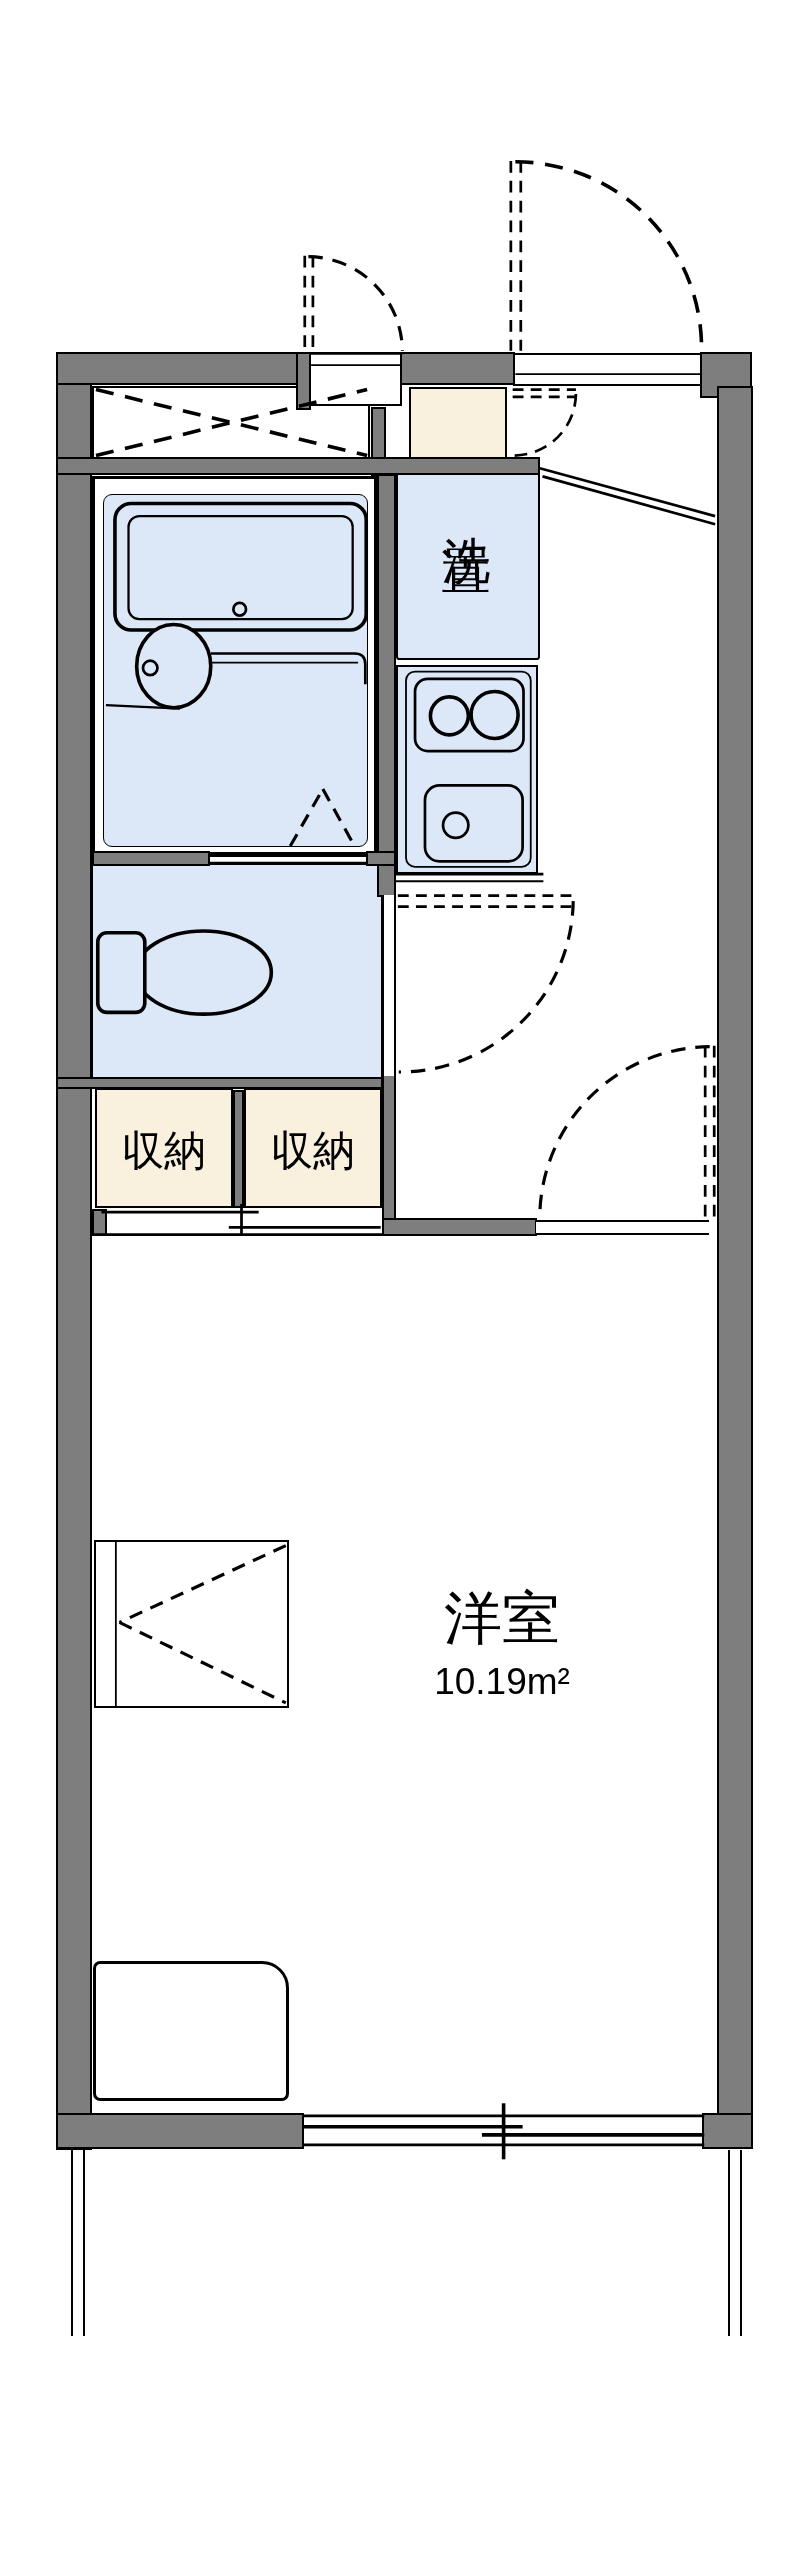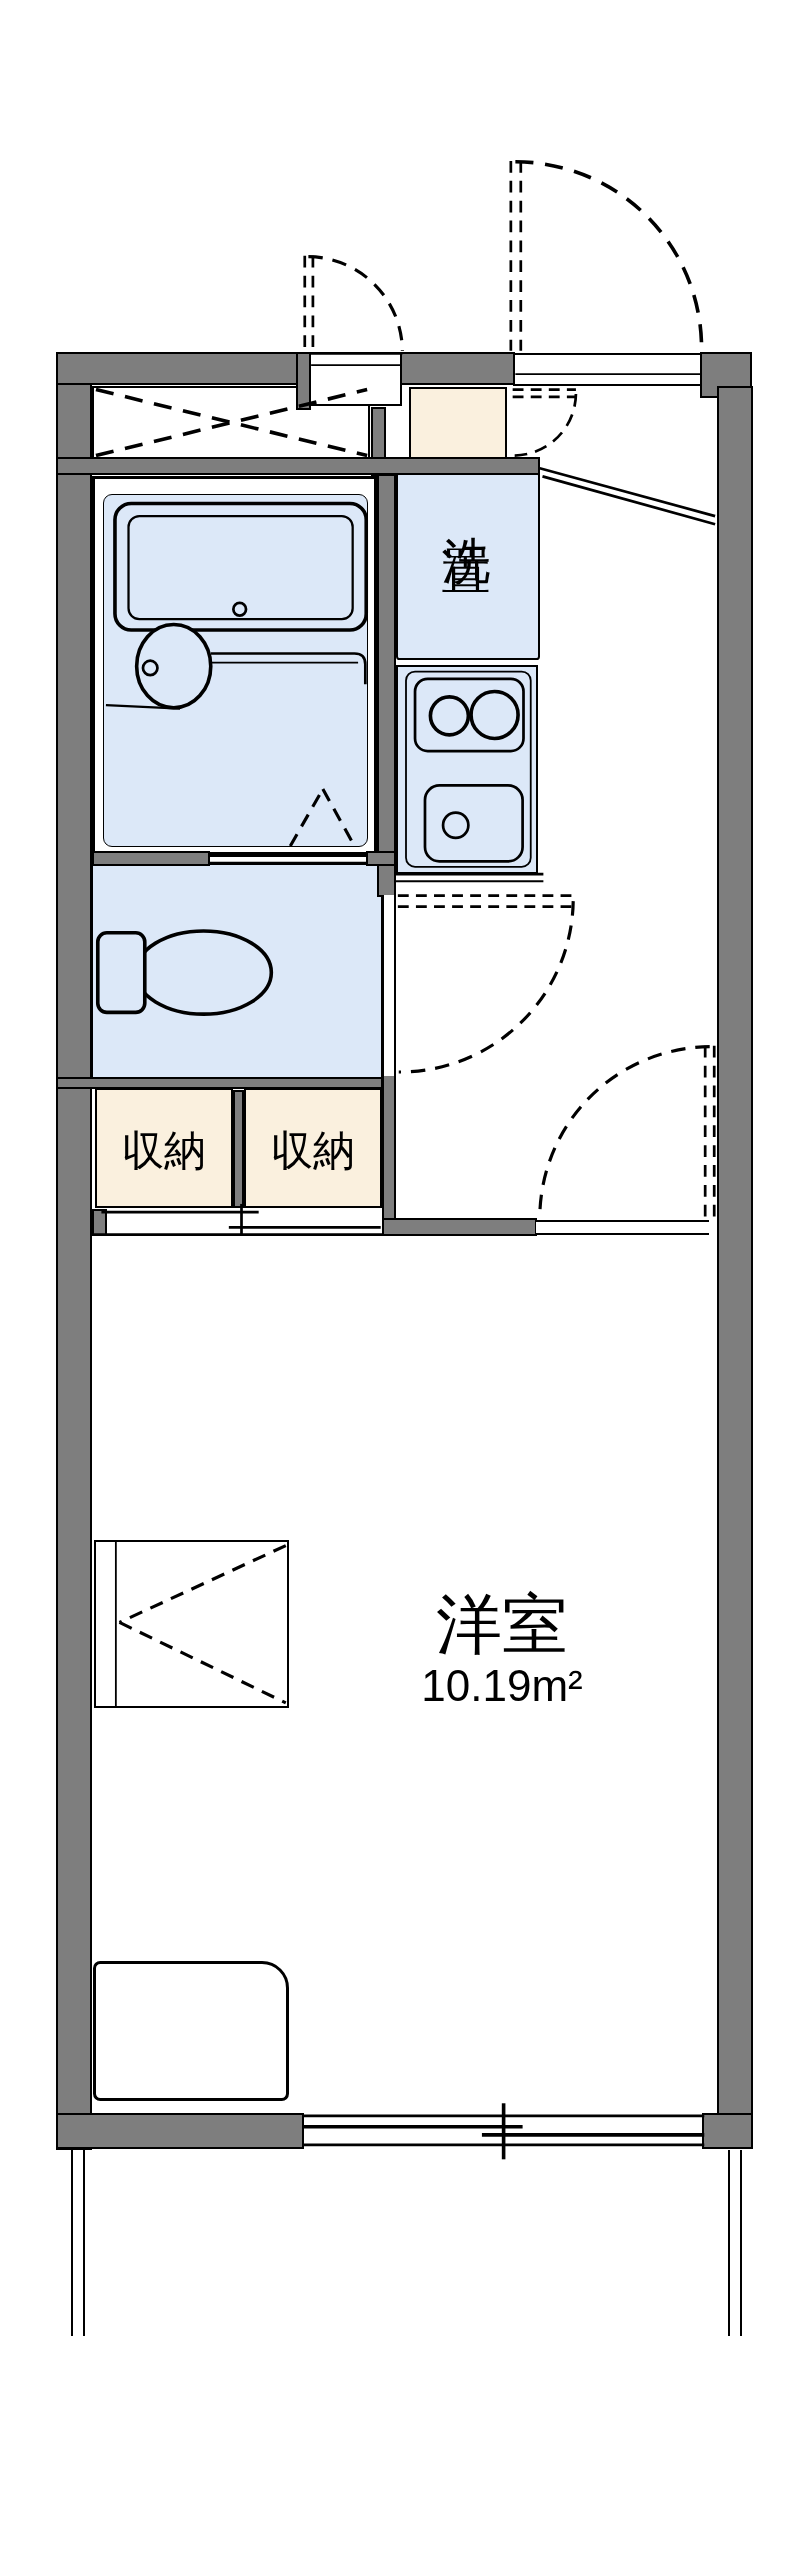--- a/index.html
+++ b/index.html
@@ -164,16 +164,16 @@
       <line x1="336" y1="2373" x2="779" y2="2373" stroke-width="3"></line>
       <line x1="336" y1="2353" x2="578" y2="2353" stroke-width="4"></line>
       <line x1="533" y1="2362" x2="779" y2="2362" stroke-width="4"></line>
       <line x1="557" y1="2327" x2="557" y2="2389" stroke-width="4"></line>
     </g>
   </svg>
 
   <div class="label" style="left:439px;top:497px;height:154px;writing-mode:vertical-rl;font-size:49px;line-height:56px;letter-spacing:11px;font-weight:500;">洗置</div>
   <div class="label" style="left:95px;top:1123px;width:138px;text-align:center;font-size:42px;font-weight:500;">収納</div>
   <div class="label" style="left:244px;top:1123px;width:138px;text-align:center;font-size:42px;font-weight:500;">収納</div>
-  <div class="label" style="left:389px;top:1580px;width:226px;text-align:center;font-size:66px;font-weight:500;">洋室</div>
-  <div class="label" style="left:380px;top:1661px;width:244px;text-align:center;font-size:44px;">10.19m²</div>
+  <div class="label" style="left:389px;top:1580px;width:226px;text-align:center;font-size:58px;font-weight:500;">洋室</div>
+  <div class="label" style="left:380px;top:1661px;width:244px;text-align:center;font-size:37px;">10.19m²</div>
 </div>
 
 
 </body></html>

